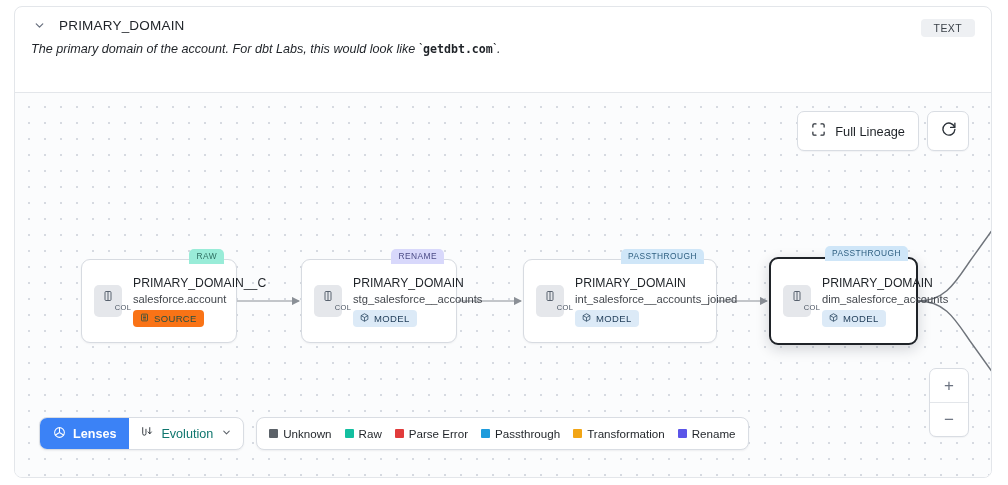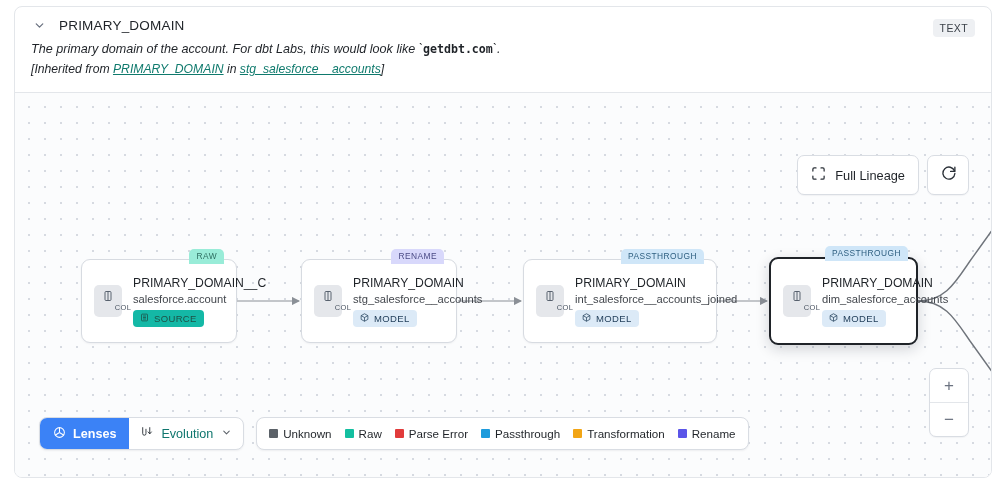--- a/index.html
+++ b/index.html
@@ -21,21 +21,21 @@
   .hdr-row{display:flex;align-items:center;padding:10px 16px 0 16px;}
   .chev{
     width:16px;height:16px;margin-right:12px;color:#6b7280;flex:none;
     display:flex;align-items:center;justify-content:center;cursor:pointer;
   }
   .chev svg{display:block;}
   .title{font-size:13.5px;color:#1f2328;letter-spacing:.2px;}
   .type-badge{
     position:absolute;right:16px;top:12px;
     background:#eef0f3;color:#3b4149;font-size:10.5px;
-    padding:3px 7px;border-radius:4px;letter-spacing:.4px;
+    padding:3px 13px;border-radius:4px;letter-spacing:.4px;
   }
   .desc{
     padding:7px 16px 0 16px;font-style:italic;font-size:12.6px;color:#1f2328;
     line-height:1.45;
   }
   .desc code{
     font-family:"DejaVu Sans Mono","Liberation Mono",monospace;
     font-style:normal;font-weight:bold;font-size:11.6px;
   }
   .inherit{
@@ -46,21 +46,21 @@
   
   .canvas{
     position:absolute;left:0;top:85px;right:0;bottom:0;
     border-top:1px solid #e3e6ea;
     background-color:#fbfcfd;
     background-image:radial-gradient(#d6dae1 0.85px, transparent 0.9px);
     background-size:16px 16px;background-position:6px 6px;
     overflow:hidden;
   }
 
-  .topctl{position:absolute;right:22px;top:18px;display:flex;gap:8px;align-items:center;margin-top:44px;}
+  .topctl{position:absolute;right:22px;top:18px;display:flex;gap:8px;align-items:center;}
   .btn{
     background:#fff;border:1px solid #d9dde3;border-radius:7px;
     display:flex;align-items:center;gap:9px;
     padding:0 13px;height:38px;font-size:12.8px;color:#1f2328;cursor:pointer;
     box-shadow:0 1px 1px rgba(16,24,40,.04);
   }
   .btn.icon-only{width:40px;padding:0;justify-content:center;}
 
   
   .node{
@@ -75,21 +75,21 @@
     color:#4b5563;flex:none;
   }
   .colchip .lbl{font-size:7.5px;letter-spacing:.3px;margin-top:1px;margin-left:30px;}
   .nbody{margin-left:11px;display:flex;flex-direction:column;gap:3px;}
   .nname{font-size:12.2px;color:#1f2328;}
   .nsub{font-size:11.2px;color:#42464c;}
   .mbadge{
     display:inline-flex;align-items:center;gap:5px;align-self:flex-start;
     font-size:9.5px;letter-spacing:.35px;padding:3px 7px;border-radius:4px;margin-top:2px;
   }
-  .mbadge.source{background:#14b8a6;color:#1f4f45;}
+  .mbadge.source{background:#f97316;color:#1f4f45;}
   .mbadge.model{background:#dceaf7;color:#24415c;}
 
   .kind{
     position:absolute;top:-11px;font-size:8.4px;letter-spacing:.45px;
     padding:3px 7px 4px 7px;border-radius:5px 5px 0 0;line-height:1;
   }
   .kind.raw{background:#99ecd8;color:#2f6f62;}
   .kind.rename{background:#d8d8fb;color:#4b4b86;}
   .kind.passthrough{background:#cfe6f8;color:#2e5f80;}
 
@@ -140,23 +140,20 @@
           </svg>
       </span>
       <span class="title">PRIMARY_DOMAIN</span>
     </div>
     <div class="type-badge">TEXT</div>
 
     <div class="desc">
       <span>The primary domain of the account. For dbt Labs, this would look like `</span><code>getdbt.com</code><span>`.</span>
     </div>
 
-    <div class="inherit">
-      <span>[Inherited from </span><span class="ilink">PRIMARY_DOMAIN</span><span> in </span><span class="ilink">stg_salesforce__accounts</span><span>]</span>
-    </div>
   </div>
 
   <div class="canvas">
 
     <svg width="978" height="387" style="position:absolute;left:0;top:0;">
       <defs>
         <marker id="ar" markerWidth="7" markerHeight="7" refX="6" refY="3.5" orient="auto">
           <path d="M0,0 L7,3.5 L0,7 z" fill="#8b9097"></path>
         </marker>
       </defs>

